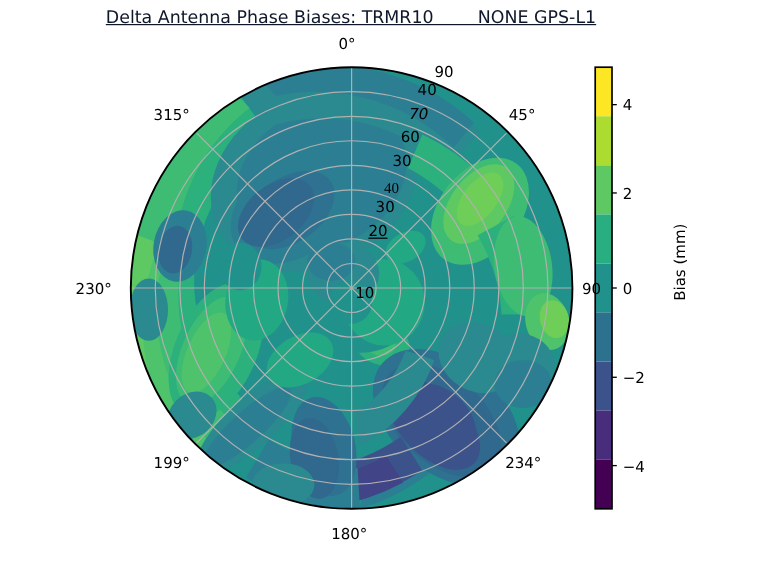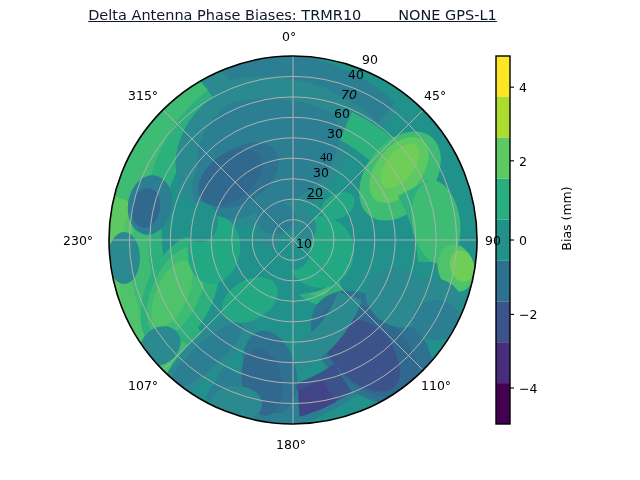--- a/index.html
+++ b/index.html
@@ -203,23 +203,23 @@
           <line x1="510" y1="314.4" x2="514" y2="314.4"></line>
           <line x1="510" y1="388" x2="514" y2="388"></line>
         </g>
       </g>
     </svg>
 
     
     <div class="ang-label" style="left:282px; top:29px;">0°</div>
     <div class="ang-label" style="left:424px; top:88px;">45°</div>
     <div class="ang-label" style="left:485px; top:233px;">90</div>
-    <div class="ang-label" style="left:421px; top:378px;">110°</div>
+    <div class="ang-label" style="left:421px; top:378px;">234°</div>
     <div class="ang-label" style="left:276px; top:437px;">180°</div>
-    <div class="ang-label" style="left:128px; top:378px;">107°</div>
+    <div class="ang-label" style="left:128px; top:378px;">199°</div>
     <div class="ang-label" style="left:63px; top:233px;">230°</div>
     <div class="ang-label" style="left:128px; top:88px;text-align:center;">315°</div>
 
     
     <div class="rad-label" style="left:296px; top:204px;margin-top:32px;">10</div>
     <div class="rad-label" style="left:307px; top:185px;text-decoration:underline;">20</div>
     <div class="rad-label" style="left:313px; top:165px;">30</div>
     <div class="rad-label" style="left:320px; top:150px;font-family:Liberation Serif, serif;">40</div>
     <div class="rad-label" style="left:327px; top:126px;">30</div>
     <div class="rad-label" style="left:334px; top:106px;">60</div>

